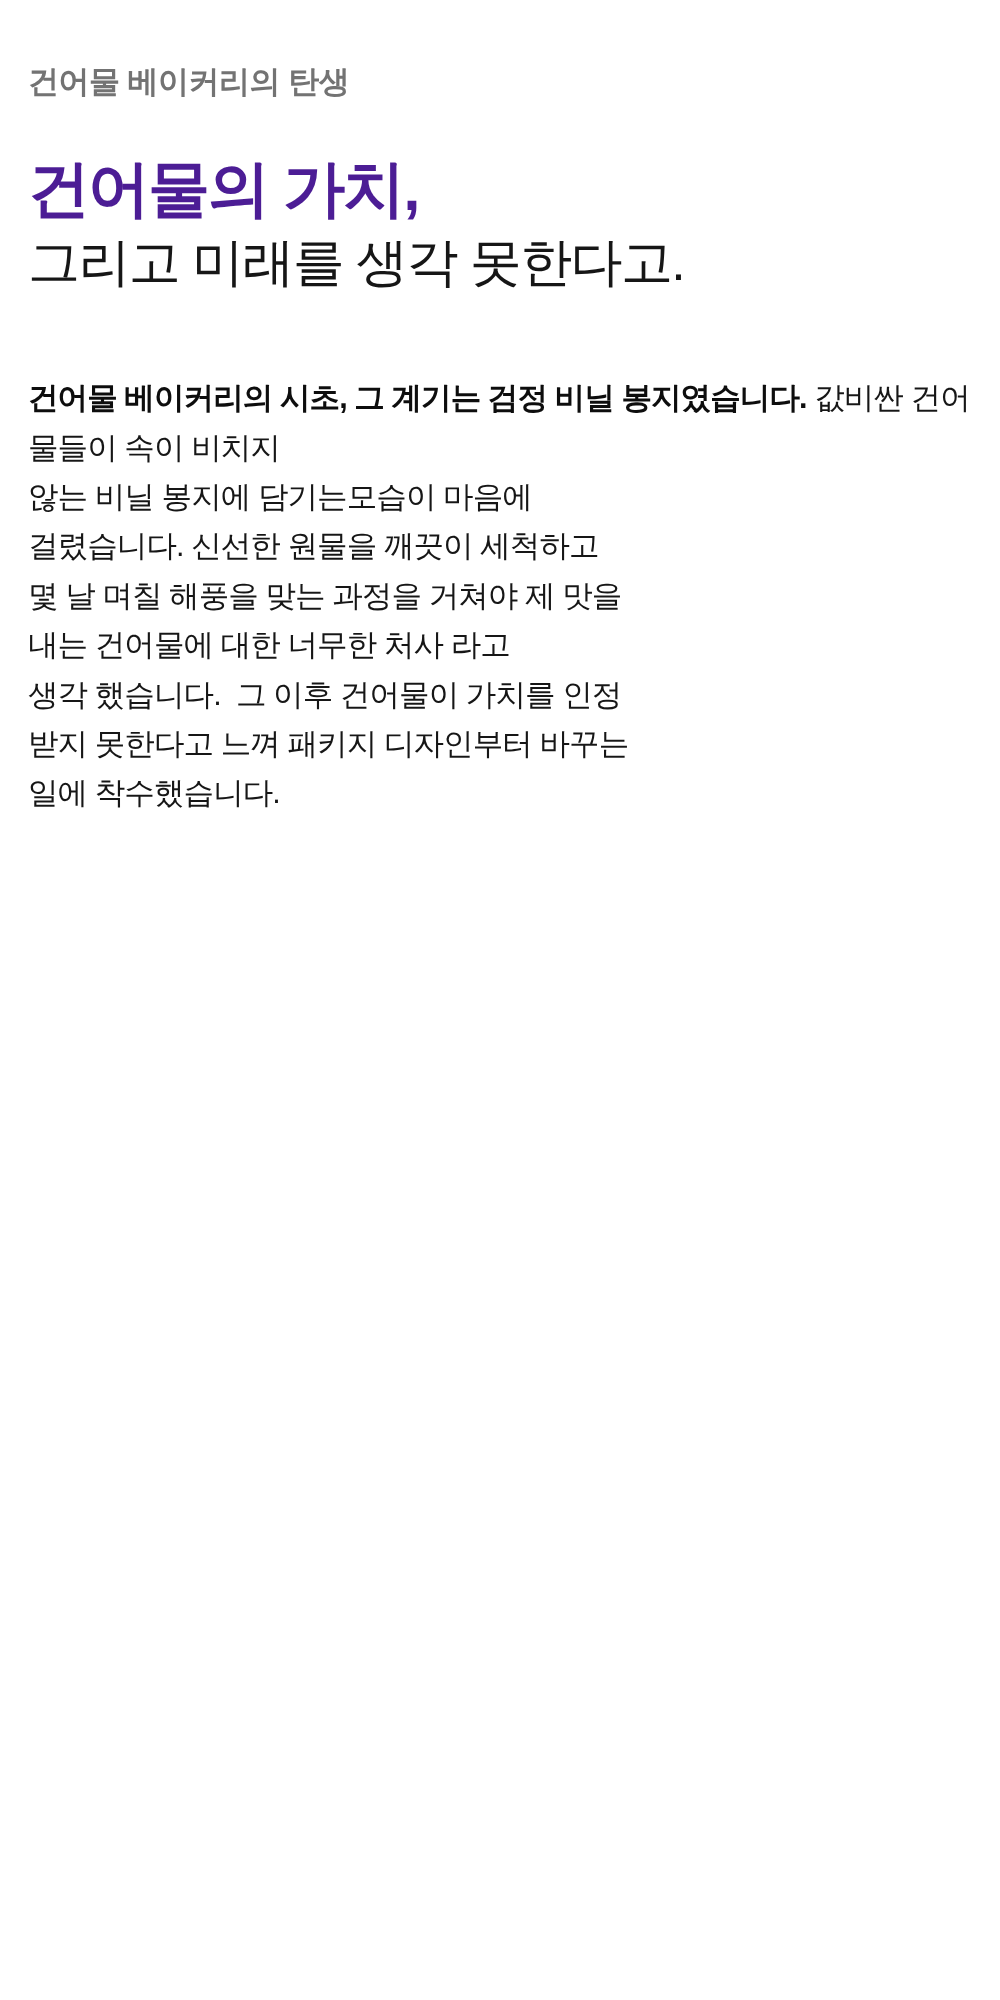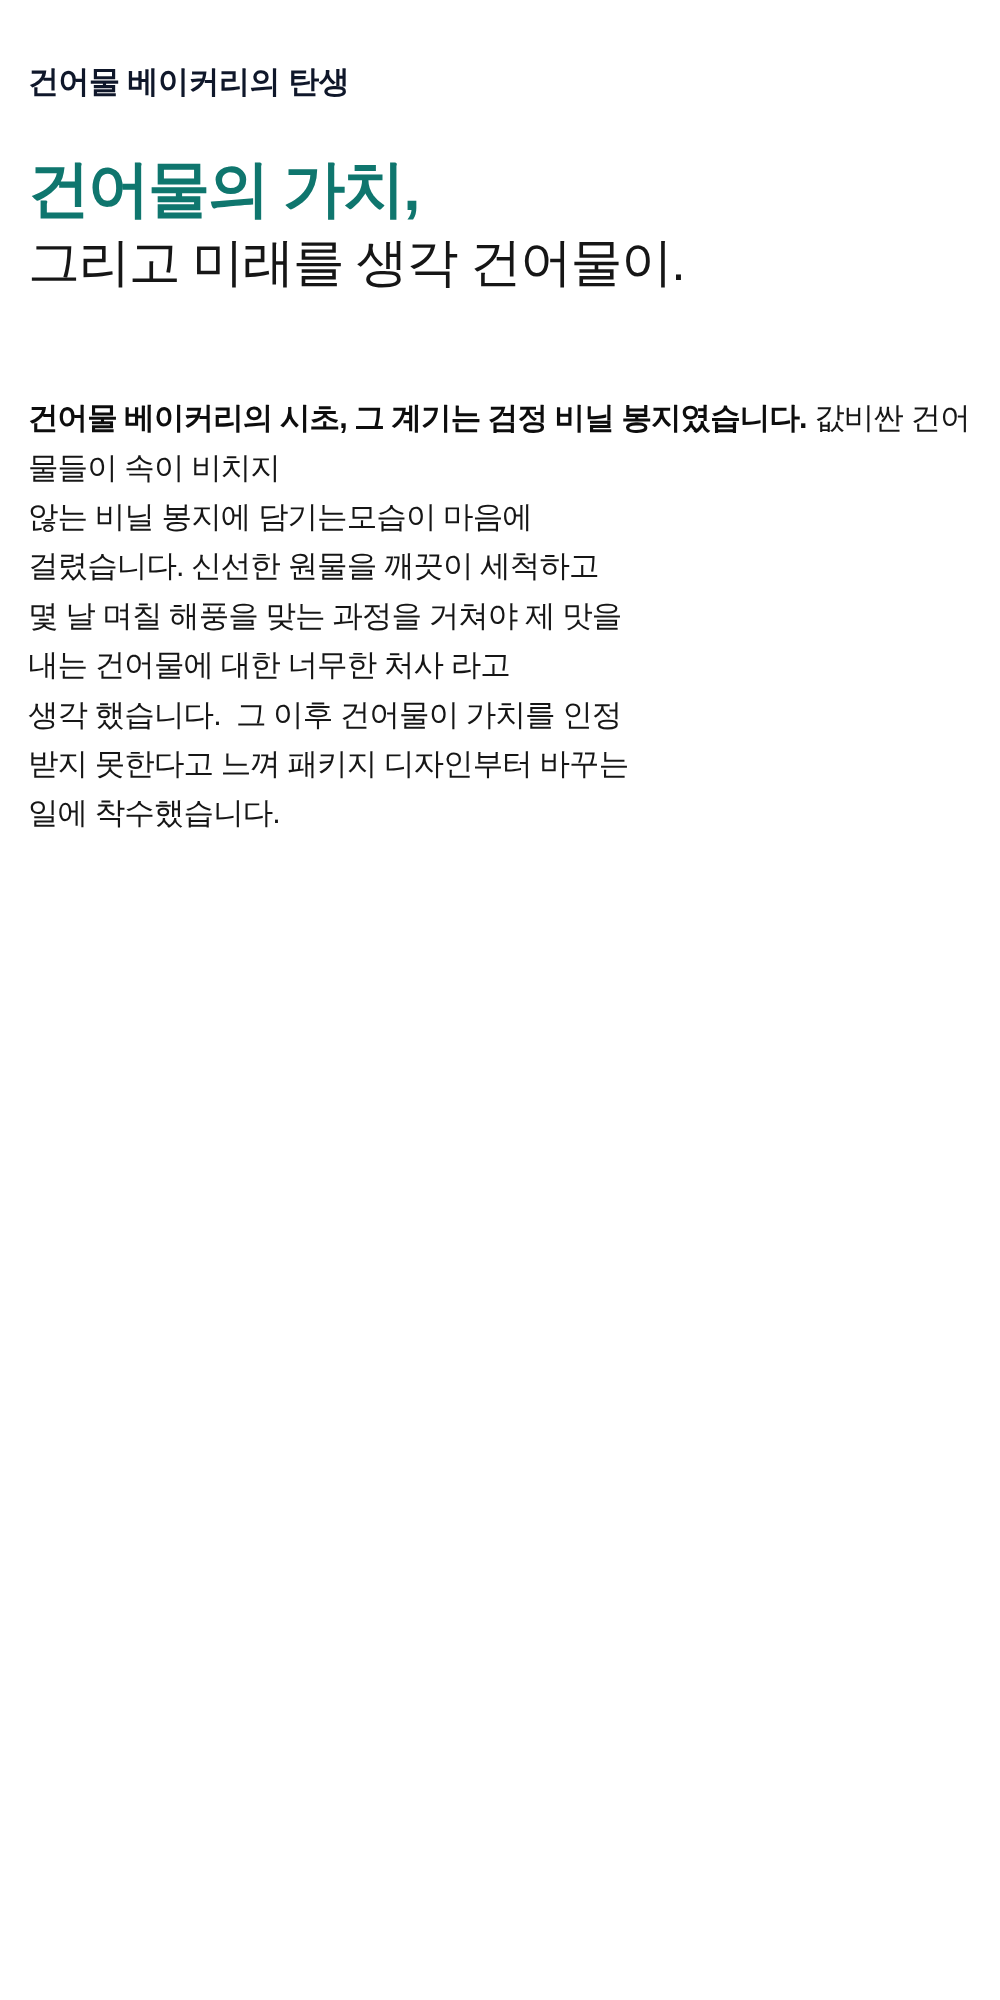--- a/index.html
+++ b/index.html
@@ -22,44 +22,44 @@
     padding: 0 28px;
     overflow: hidden;
   }
   .eyebrow {
     margin: 0;
     padding-top: 62px;
     font-size: 31px;
     font-weight: 700;
     letter-spacing: -0.5px;
     line-height: 1.3;
-    color: #0f172a;
+    color: #737373;
   }
   .headline-block {
     margin-top: 52px;
   }
   .headline-1 {
     margin: 0;
     font-size: 62px;
     font-weight: 700;
     letter-spacing: -2px;
     line-height: 1.12;
-    color: #0f766e;
+    color: #4c1d95;
   }
   .headline-2 {
     margin: 0;
     margin-top: 8px;
     font-size: 52px;
     font-weight: 400;
     letter-spacing: -1.6px;
     line-height: 1.18;
     color: #161616;
   }
   .body-block {
-    margin-top: 100px;
+    margin-top: 80px;
   }
   .para {
     margin: 0;
     font-size: 30.5px;
     font-weight: 400;
     line-height: 1.62;
     letter-spacing: -0.9px;
     color: #161616;
     white-space: pre-wrap;
   }
@@ -73,21 +73,21 @@
 </style>
 </head>
 <body>
 
 <div class="page">
 
   <h2 class="eyebrow">건어물 베이커리의 탄생</h2>
 
   <div class="headline-block">
     <h1 class="headline-1">건어물의 가치,</h1>
-    <h1 class="headline-2">그리고 미래를 생각 건어물이.</h1>
+    <h1 class="headline-2">그리고 미래를 생각 못한다고.</h1>
   </div>
 
   <div class="body-block">
     <p class="para"><span class="lead">건어물 베이커리의 시초, 그 계기는 검정 비닐 봉지였습니다.</span><span> 값비싼 건어물들이 속이 비치지
 않는 비닐 봉지에 담기는모습이 마음에
 걸렸습니다. 신선한 원물을 깨끗이 세척하고
 몇 날 며칠 해풍을 맞는 과정을 거쳐야 제 맛을
 내는 건어물에 대한 너무한 처사 라고
 생각 했습니다.  그 이후 건어물이 가치를 인정
 받지 못한다고 느껴 패키지 디자인부터 바꾸는

